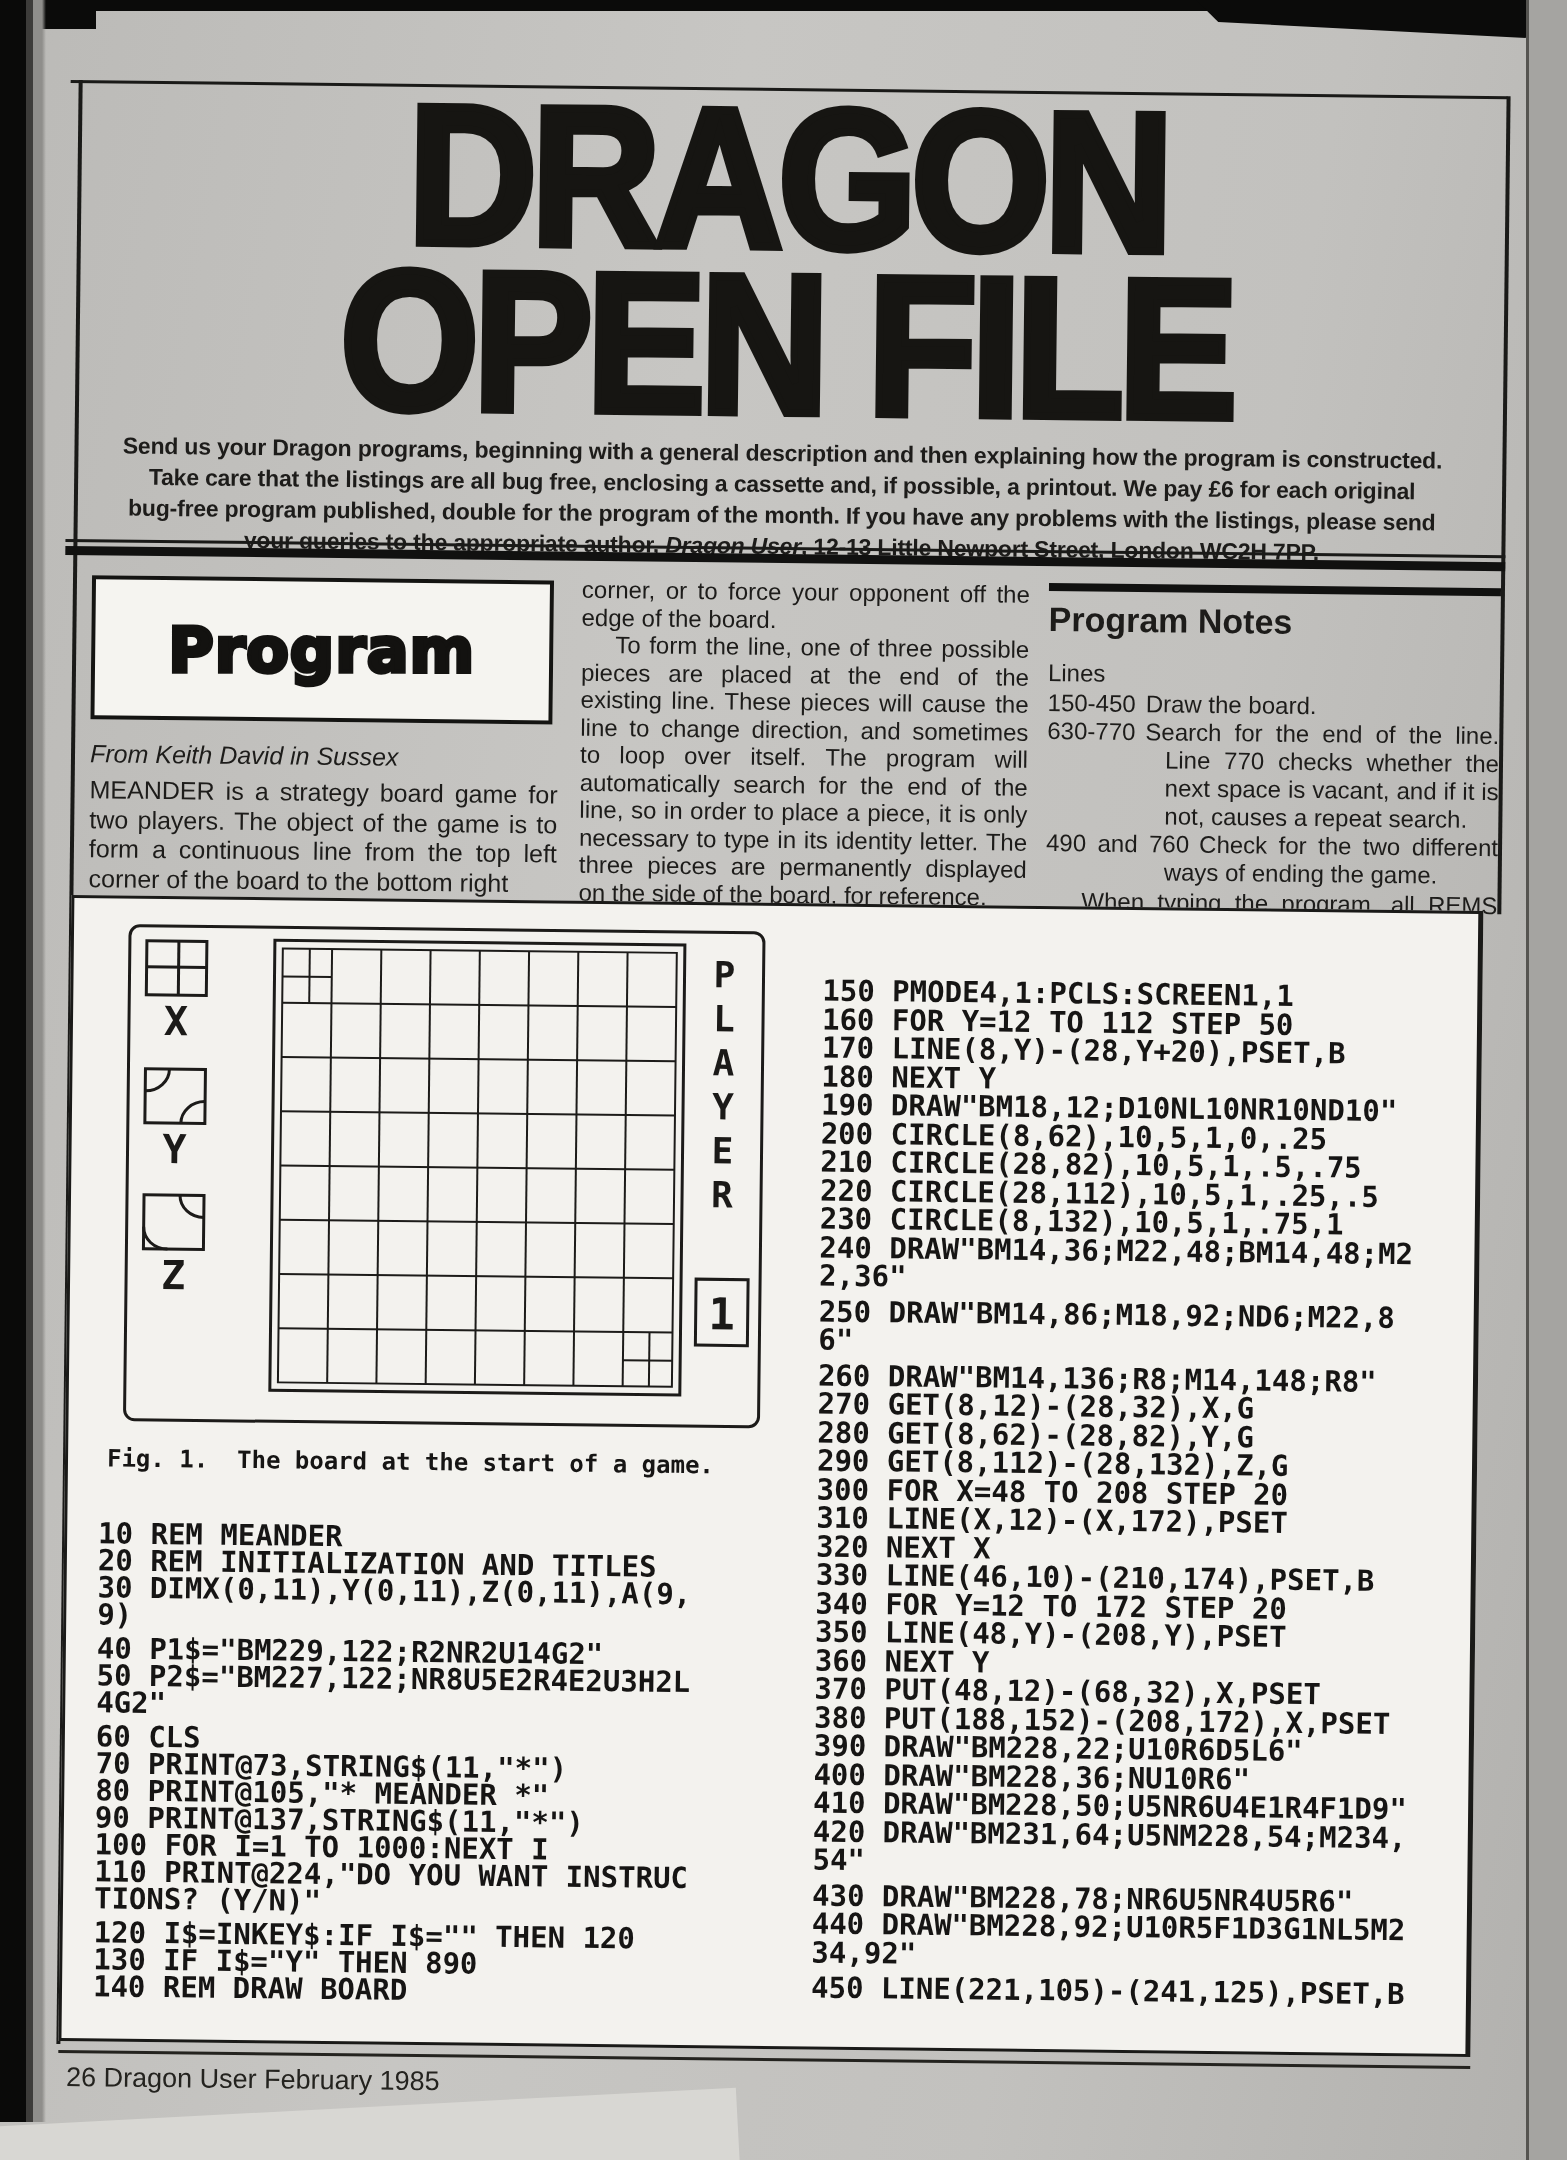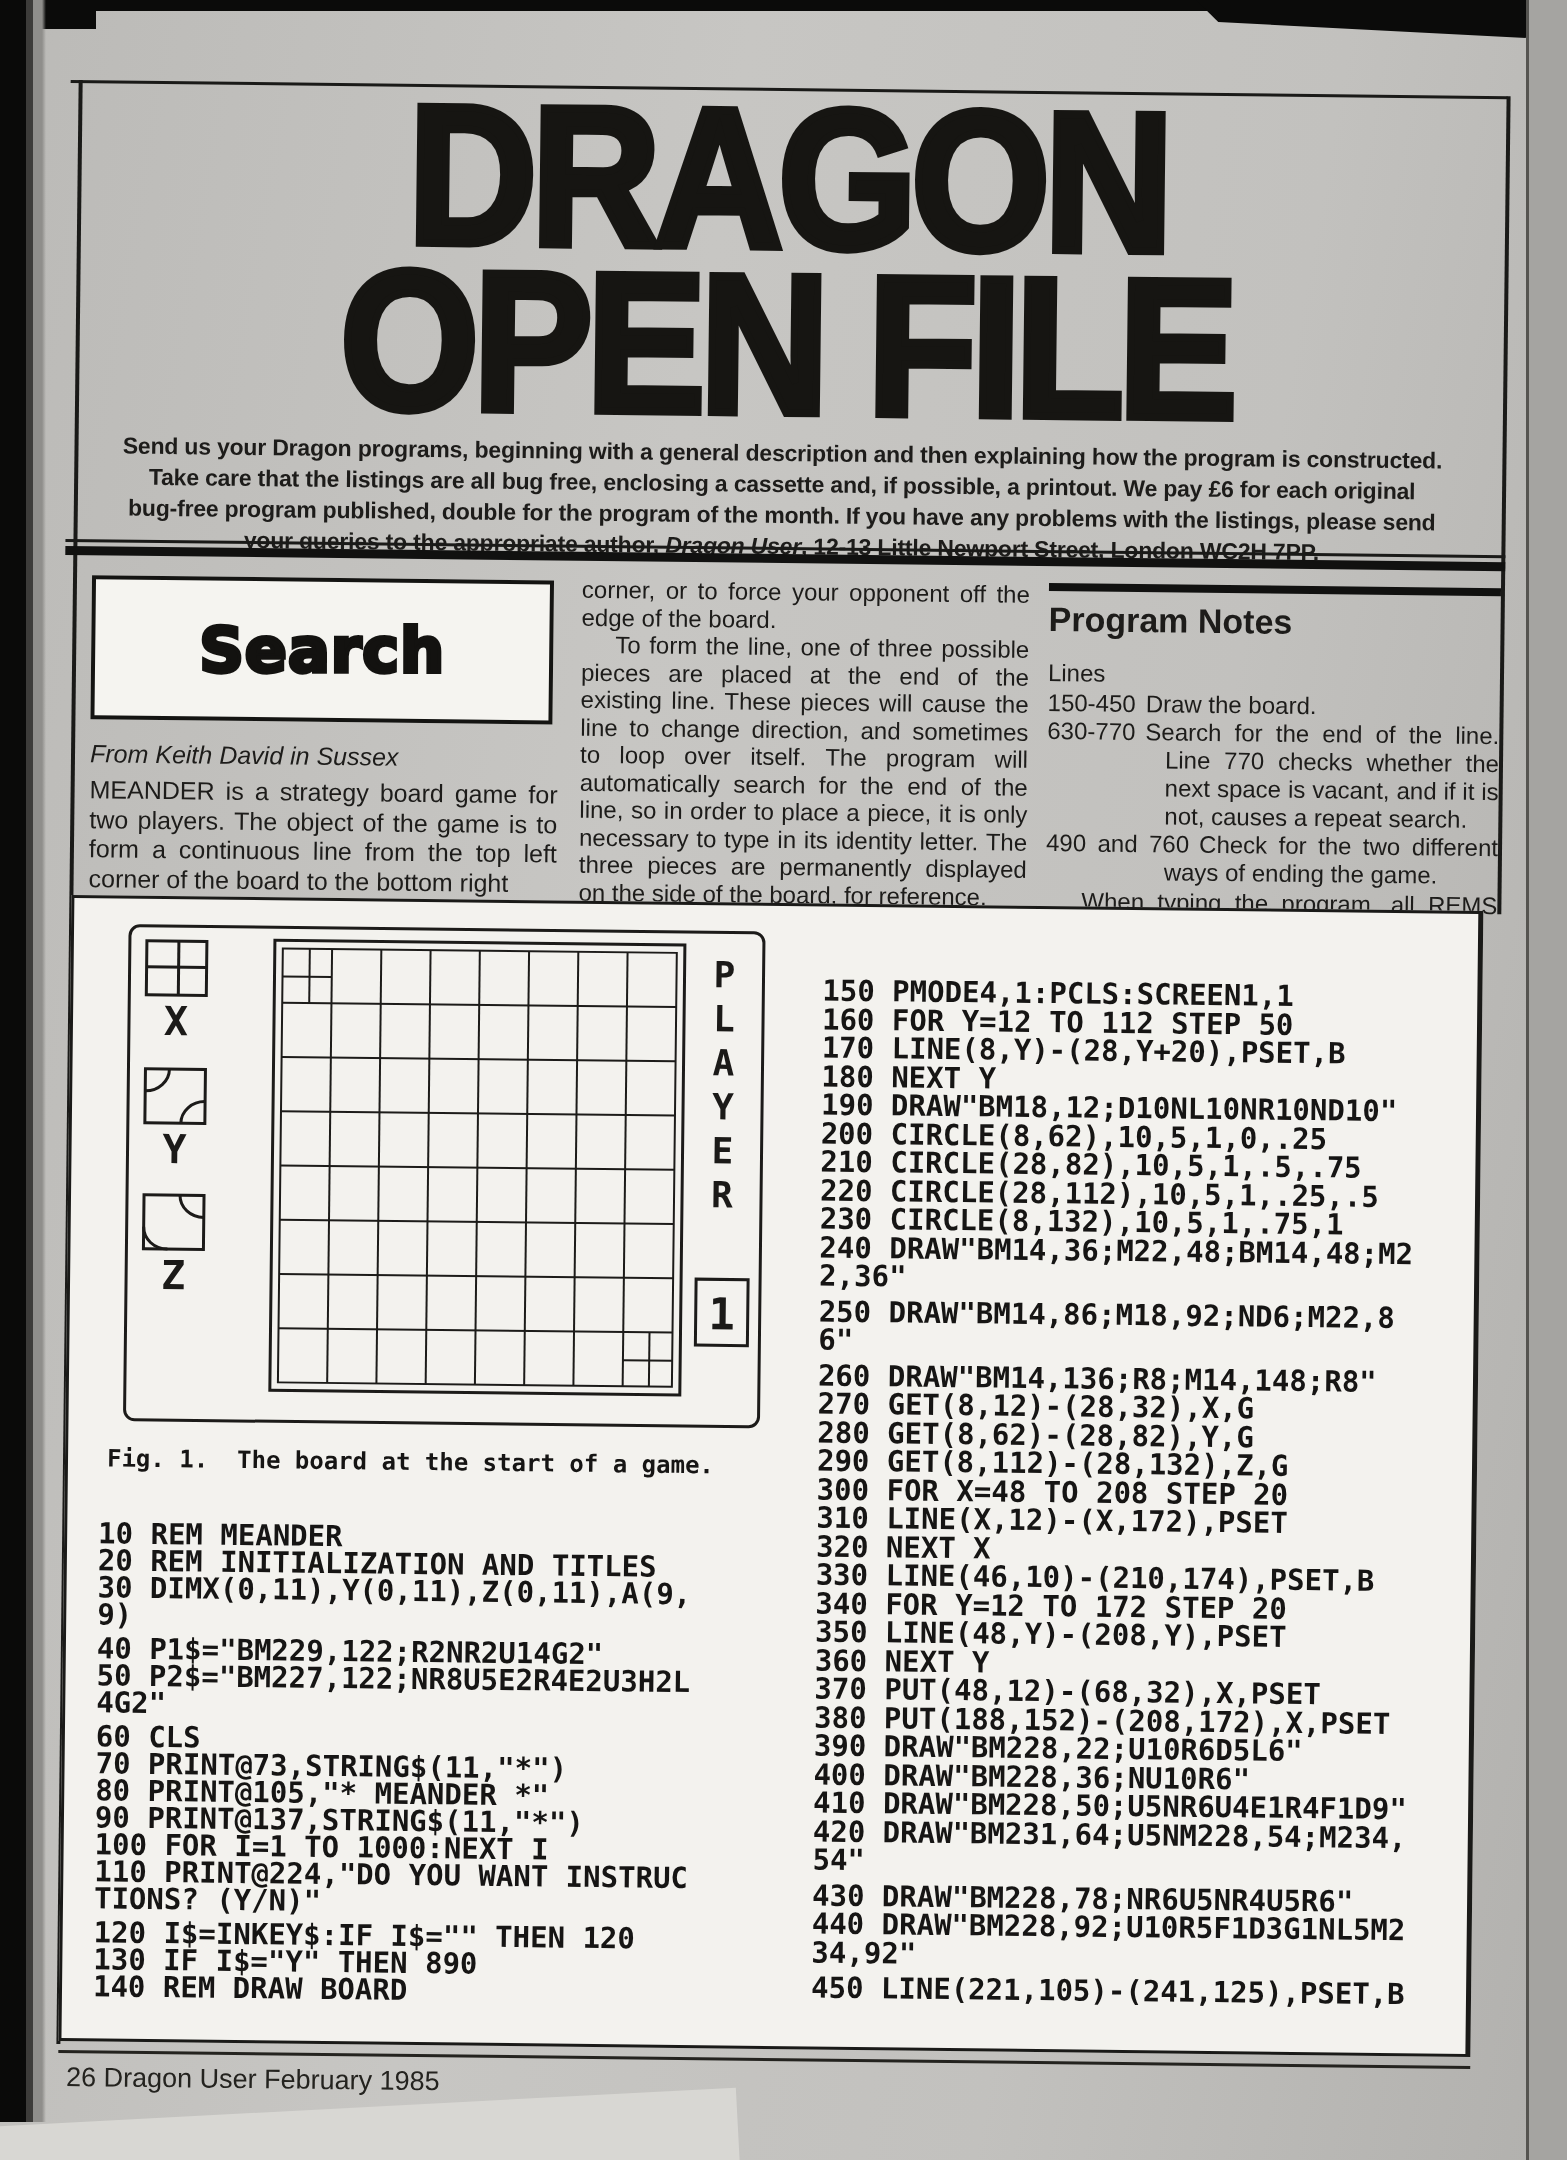--- a/index.html
+++ b/index.html
@@ -93,21 +93,21 @@
           <div class="intro-line">Take care that the listings are all bug free, enclosing a cassette and, if possible, a printout. We pay £6 for each original</div>
           <div class="intro-line">bug-free program published, double for the program of the month. If you have any problems with the listings, please send</div>
         </div>
       <div class="intro-line"><span>your queries to the appropriate author, </span><i>Dragon User</i><span>, 12-13 Little Newport Street, London WC2H 7PP.</span></div>
     </div>
 
     <div class="rule-thin"></div>
     <div class="rule-thick"></div>
 
     <div class="meander-box">
-      <span class="meander-title">Search</span>
+      <span class="meander-title">Program</span>
     </div>
     <div class="byline">From Keith David in Sussex</div>
     <div class="col1p">MEANDER is a strategy board game for two players. The object of the game is to form a continuous line from the top left corner of the board to the bottom right</div>
 
     <div class="col2">
       <p>corner, or to force your opponent off the edge of the board.</p>
       <p class="indent">To form the line, one of three possible pieces are placed at the end of the existing line. These pieces will cause the line to change direction, and sometimes to loop over itself. The program will automatically search for the end of the line, so in order to place a piece, it is only necessary to type in its identity letter. The three pieces are permanently displayed on the side of the board, for reference.</p>
     </div>
 
     <div class="notes-rule"></div>

